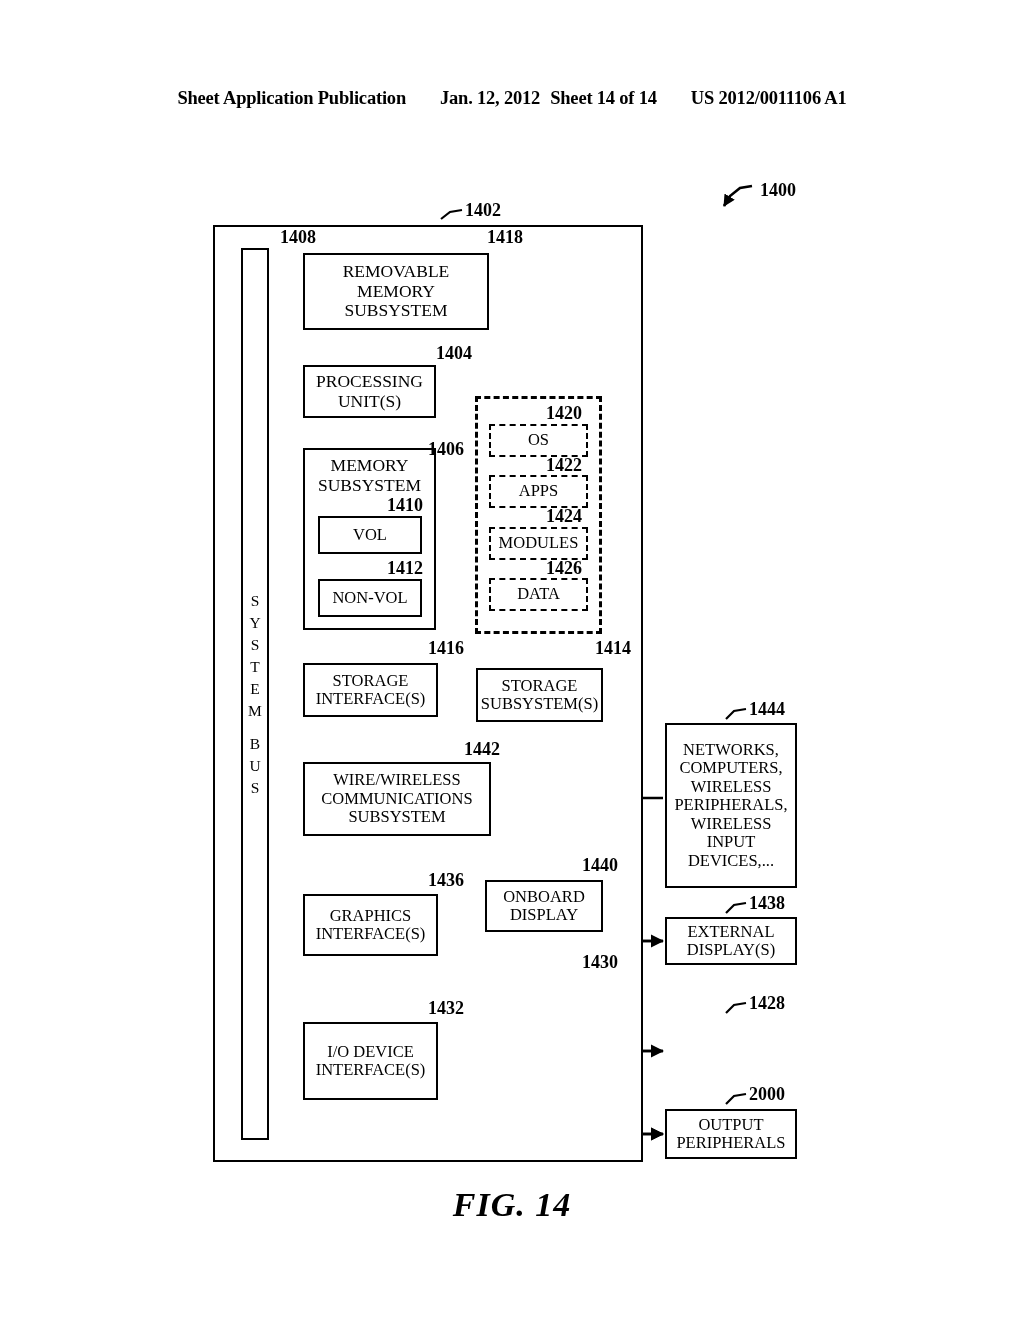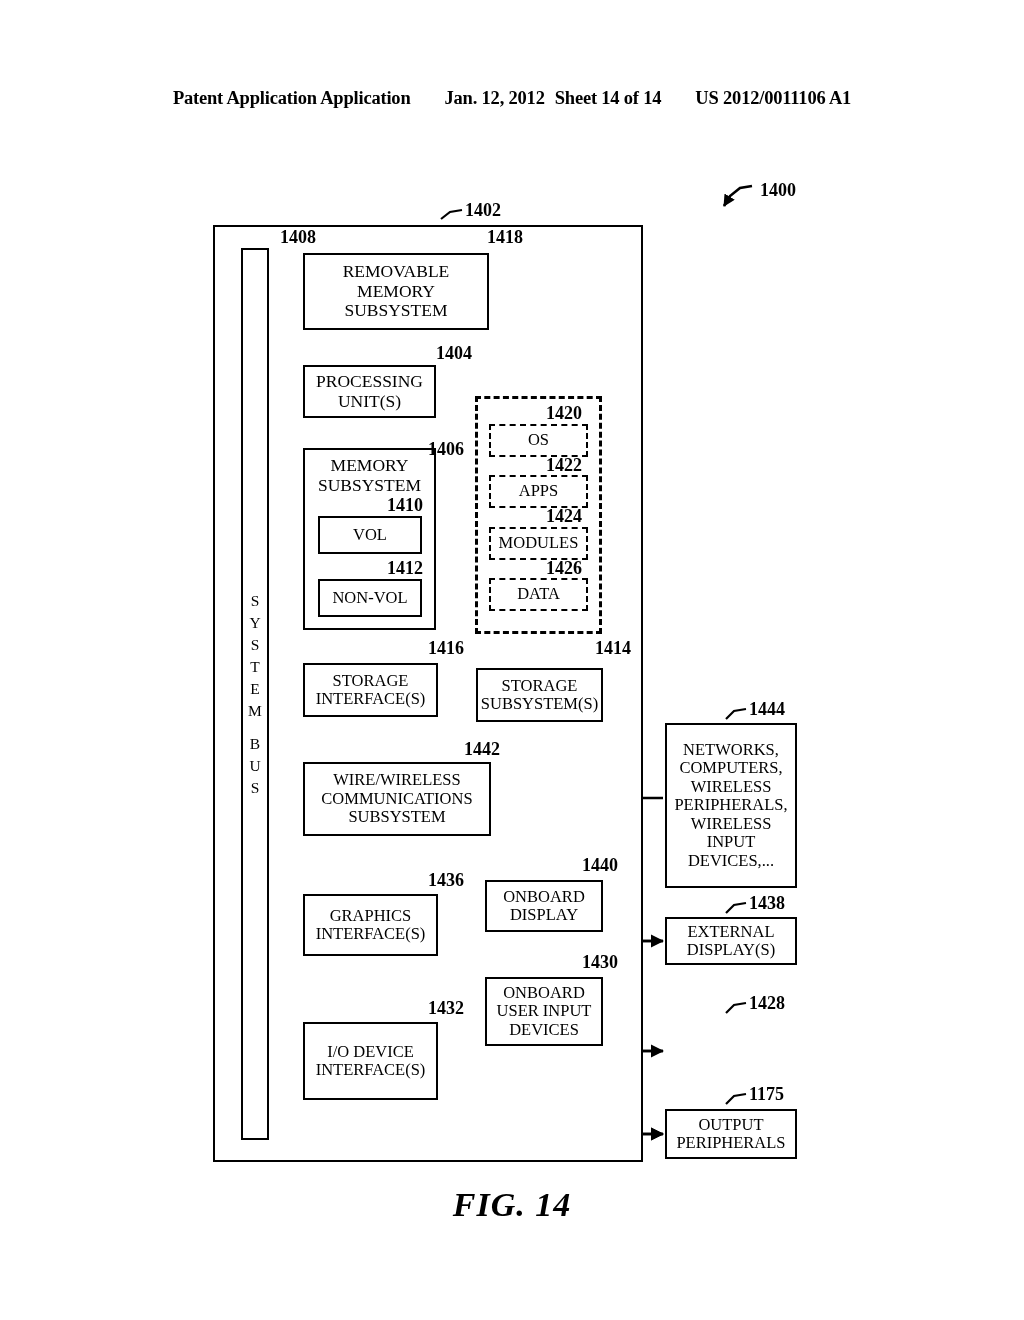--- a/index.html
+++ b/index.html
@@ -62,21 +62,21 @@
   
   .ref{
     position:absolute;font-family:"Liberation Serif", serif;
     font-weight:bold;font-size:18px;white-space:nowrap;
   }
 </style>
 </head>
 <body>
 
 <div id="pub-header">
-  <span class="seg">Patent Application Application</span>
+  <span class="seg">Sheet Application Publication</span>
   <span class="gap1"></span>
   <span class="seg">Jan. 12, 2012</span>
   <span class="gap2"></span>
   <span class="seg">Sheet 14 of 14</span>
   <span class="gap3"></span>
   <span class="seg">US 2012/0011106 A1</span>
 </div>
 
 <div id="diagram">
 
@@ -232,23 +232,20 @@
   </div>
 
   <div class="box" style="left:665px;top:917px;width:132px;height:48px;">
     <span class="label f16">EXTERNAL DISPLAY(S)</span>
   </div>
 
   <div class="box" style="left:303px;top:1022px;width:135px;height:78px;">
     <span class="label f16">I/O DEVICE INTERFACE(S)</span>
   </div>
 
-  <div class="box" style="left:485px;top:977px;width:118px;height:69px;">
-    <span class="label f16">ONBOARD USER INPUT DEVICES</span>
-  </div>
 
 
   <div class="box" style="left:665px;top:1109px;width:132px;height:50px;">
     <span class="label f16">OUTPUT PERIPHERALS</span>
   </div>
 
   <div class="ref" style="left:760px;top:180px;">1400</div>
   <div class="ref" style="left:465px;top:200px;text-align:center;">1402</div>
   <div class="ref" style="left:280px;top:227px;">1408</div>
   <div class="ref" style="left:487px;top:227px;">1418</div>
@@ -263,16 +260,16 @@
   <div class="ref" style="left:428px;top:638px;">1416</div>
   <div class="ref" style="left:595px;top:638px;">1414</div>
   <div class="ref" style="left:464px;top:739px;">1442</div>
   <div class="ref" style="left:749px;top:699px;">1444</div>
   <div class="ref" style="left:428px;top:870px;">1436</div>
   <div class="ref" style="left:582px;top:855px;">1440</div>
   <div class="ref" style="left:749px;top:893px;">1438</div>
   <div class="ref" style="left:428px;top:998px;">1432</div>
   <div class="ref" style="left:582px;top:952px;">1430</div>
   <div class="ref" style="left:749px;top:993px;">1428</div>
-  <div class="ref" style="left:749px;top:1084px;">1175</div>
+  <div class="ref" style="left:749px;top:1084px;">2000</div>
 </div>
 
 <div id="fig-caption">FIG. 14</div>
 
 </body></html>

